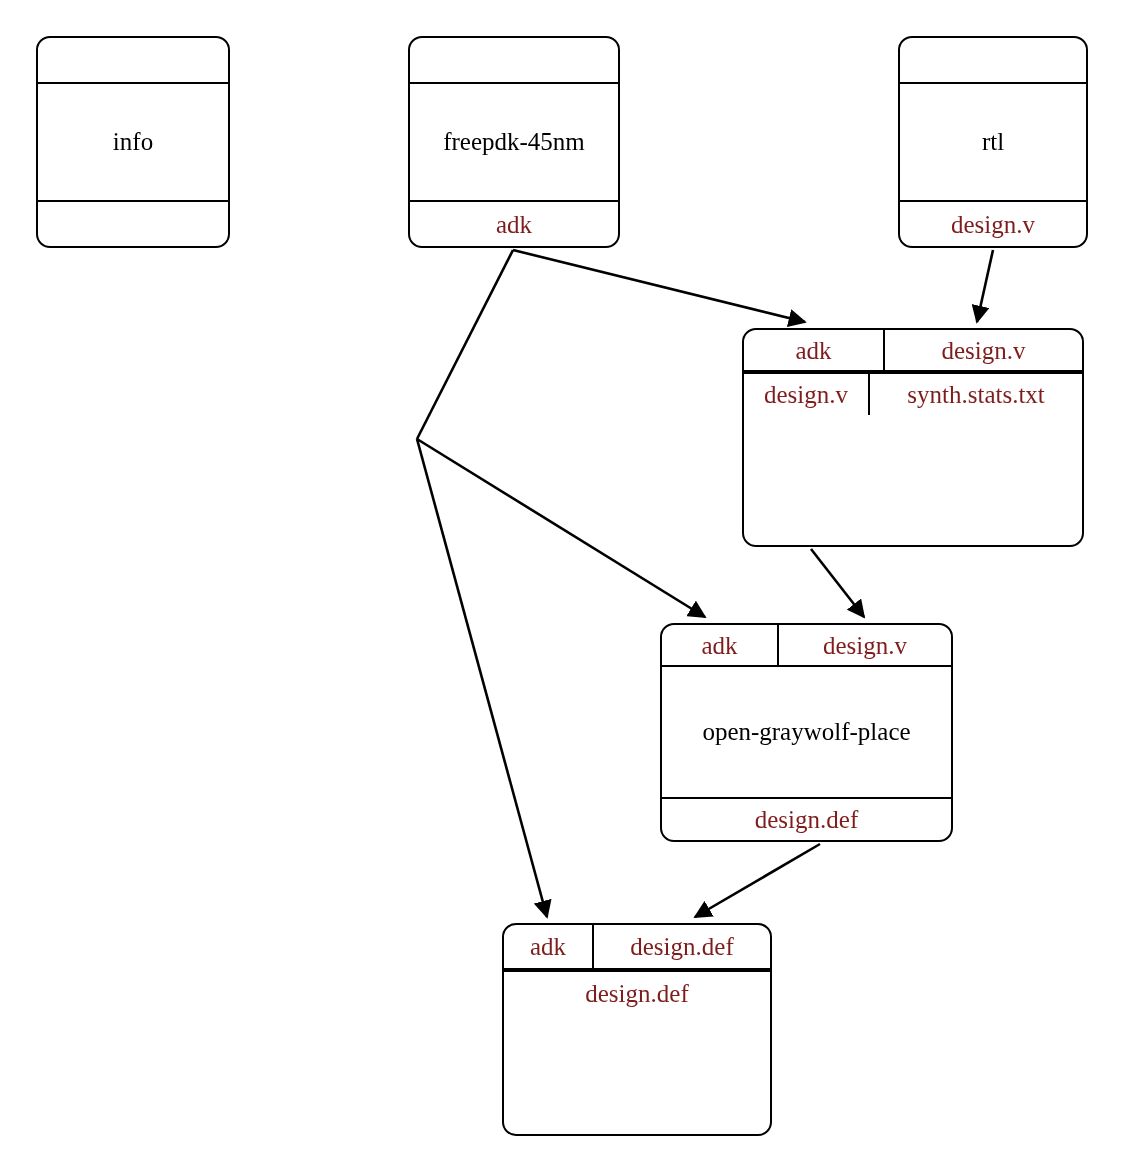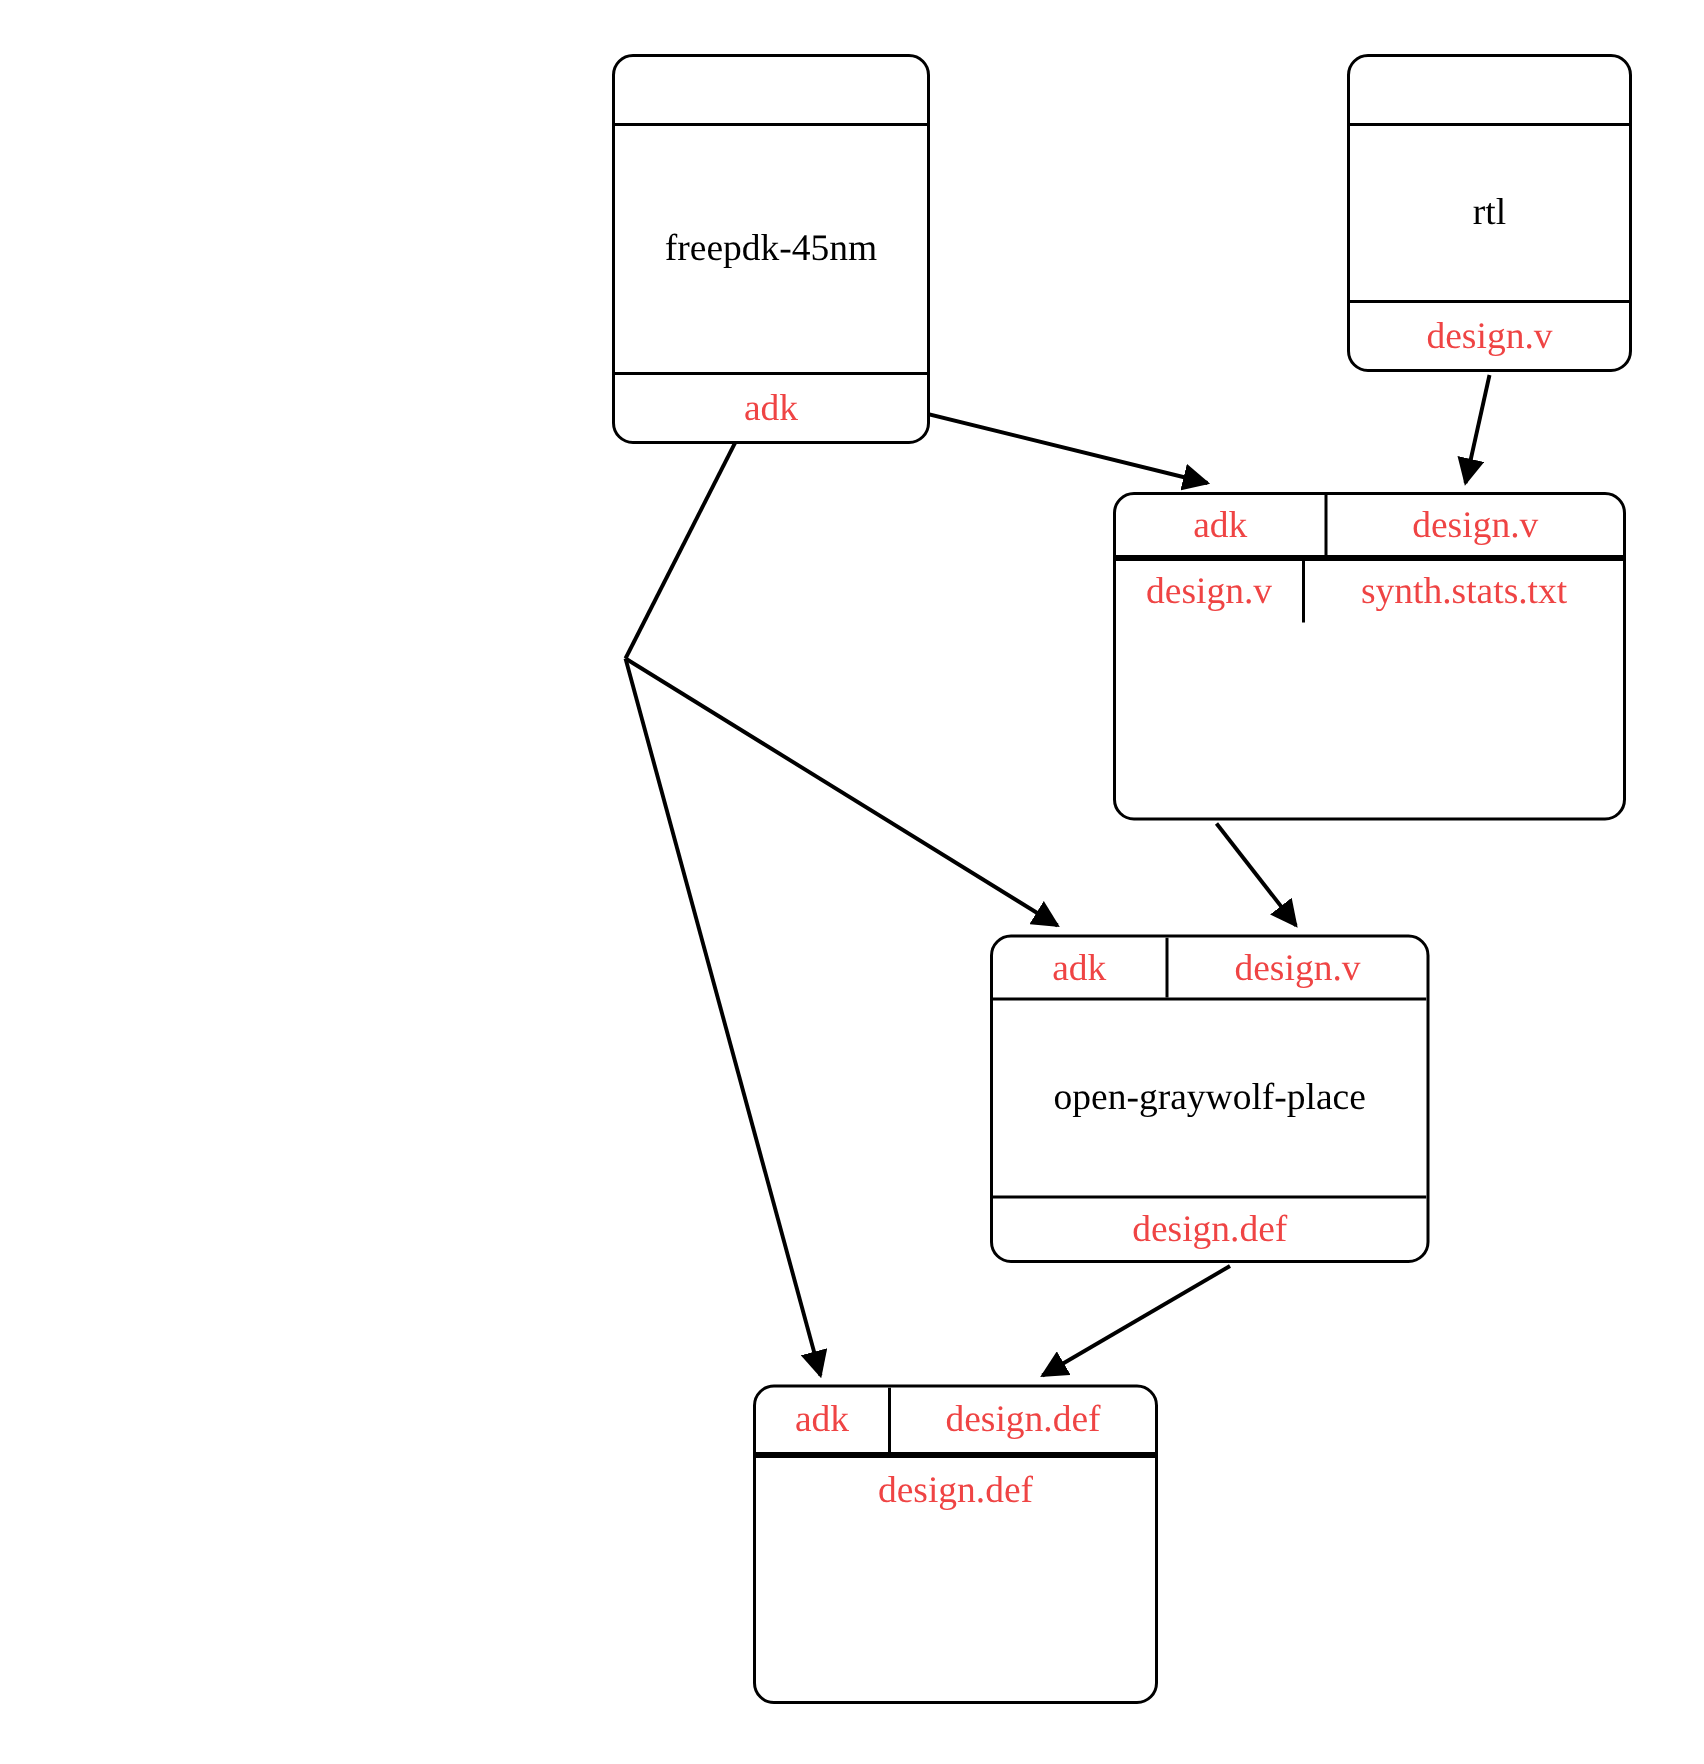--- a/index.html
+++ b/index.html
@@ -50,21 +50,21 @@
     align-items: center;
     justify-content: center;
   }
   .cell {
     box-sizing: border-box;
     display: flex;
     align-items: center;
     justify-content: center;
     text-align: center;
     white-space: nowrap;
-    color: #ef4444;
+    color: #7f1d1d;
     font-size: 25px;
     line-height: 1;
     height: 100%;
   }
   .cell.divided {
     border-left: 2px solid #000000;
   }
   .body-label {
     font-size: 25px;
     color: #000000;
@@ -94,22 +94,33 @@
 
     <path d="M 417 439 L 547 917" fill="none" stroke="#000000" stroke-width="2.6" marker-end="url(#arrow)"></path>
 
     <path d="M 993 250 L 977 322" fill="none" stroke="#000000" stroke-width="2.6" marker-end="url(#arrow)"></path>
 
     <path d="M 811 549 L 864 617" fill="none" stroke="#000000" stroke-width="2.6" marker-end="url(#arrow)"></path>
 
     <path d="M 820 844 L 695 917" fill="none" stroke="#000000" stroke-width="2.6" marker-end="url(#arrow)"></path>
   </svg>
 
+  <div class="node" style="left:36px; top:36px; width:194px; height:212px;">
+    <div class="row ports-top" style="height:46px;">
+      <div class="cell empty-cell" style="width:100%;"></div>
+    </div>
+    <div class="row body">
+      <span class="body-label">info</span>
+    </div>
+    <div class="row ports-bottom" style="height:46px;">
+      <div class="cell empty-cell" style="width:100%;"></div>
+    </div>
+  </div>
 
-  <div class="node" style="left:408px; top:36px; width:212px; height:260px;gap:36px;">
+  <div class="node" style="left:408px; top:36px; width:212px; height:212px;gap:36px;">
     <div class="row ports-top" style="height:46px;">
       <div class="cell empty-cell" style="width:100%;"></div>
     </div>
     <div class="row body">
       <span class="body-label">freepdk-45nm</span>
     </div>
     <div class="row ports-bottom" style="height:46px;">
       <div class="cell" style="width:100%;">adk</div>
     </div>
   </div>

